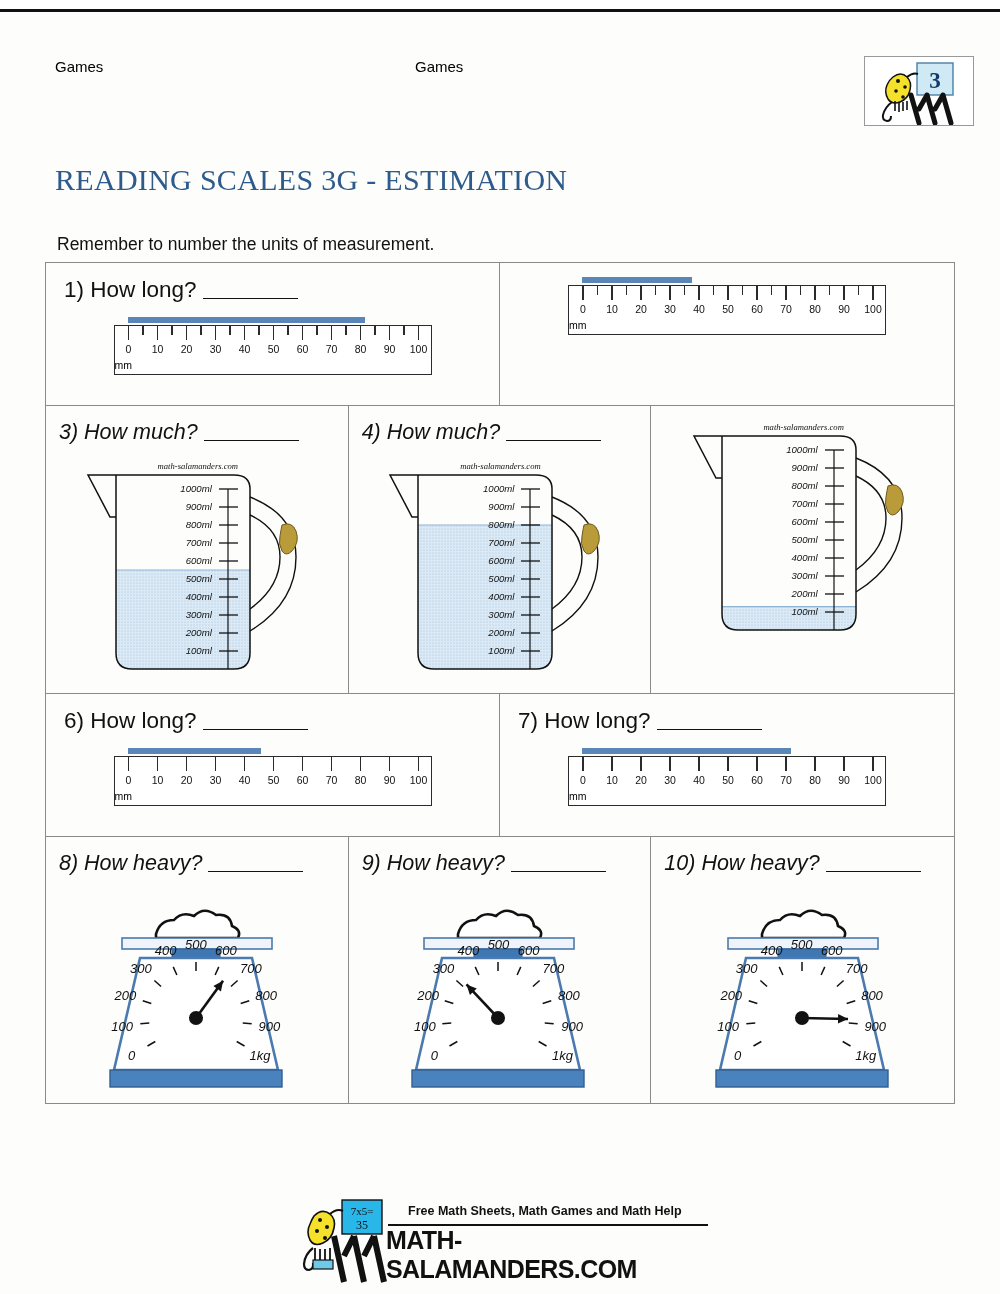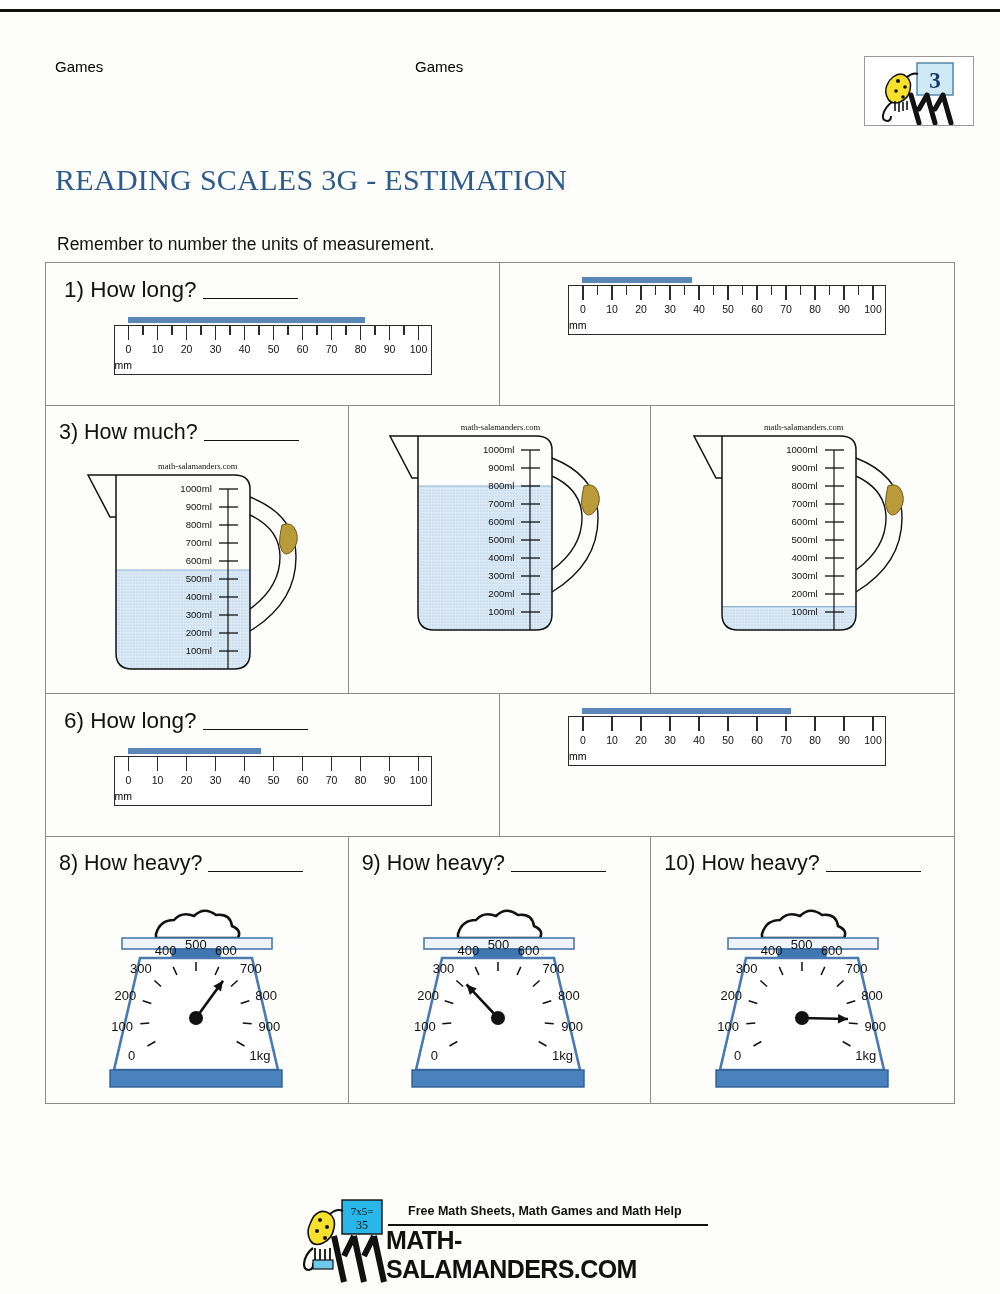--- a/index.html
+++ b/index.html
@@ -27,21 +27,21 @@
   }
   .intro { position:absolute; left:57px; top:172px; font-size:17.5px; line-height:1.62; color:#111; }
 
   
   .grid { position:absolute; left:45px; top:262px; width:910px; border:1px solid #8a8a8a; }
   .row { display:flex; border-bottom:1px solid #8a8a8a; }
   .row:last-child { border-bottom:none; }
   .cell { border-right:1px solid #8a8a8a; position:relative; }
   .cell:last-child { border-right:none; }
   .c2 { width:50%; }
-  .c3 { width:33.3333%; }
+  .c3 { width:33.3333%;font-style:italic; }
 
   .qtext { font-size:22.5px; color:#111; white-space:nowrap; padding-left:18px; padding-top:14px; }
   .c3 .qtext { font-size:21.5px; padding-left:13px; }
   .blank { display:inline-block; border-bottom:1.6px solid #111; vertical-align:-2px; }
 
   
   .ruler-wrap { position:relative; margin:14px auto 0; }
   .ruler-bar { position:absolute; height:6px; background:#5b87b8; top:0; }
   .ruler-box { position:absolute; top:8px; border:1.6px solid #2b2b2b; background:#fff; }
   .tick { position:absolute; width:1.6px; background:#2b2b2b; top:0; }
@@ -230,20 +230,21 @@
           <div class="jug-lbl" style="left: 78px; top: 84px;">700ml</div>
           <div class="jug-lbl" style="left: 78px; top: 102px;">600ml</div>
           <div class="jug-lbl" style="left: 78px; top: 120px;">500ml</div>
           <div class="jug-lbl" style="left: 78px; top: 138px;">400ml</div>
           <div class="jug-lbl" style="left: 78px; top: 156px;">300ml</div>
           <div class="jug-lbl" style="left: 78px; top: 174px;">200ml</div>
           <div class="jug-lbl" style="left: 78px; top: 192px;">100ml</div>
         </div>
       </div>
     <div class="cell c3" id="q3" style="padding-bottom: 8px;">
+        <div class="qtext"><span>4) </span><span>How much? </span><span class="blank" style="width: 95px;"></span></div>
         <div class="jug">
           <svg width="230" height="228" viewBox="0 0 230 228">
             <defs>
               <clipPath id="jclip4">
                 <path d="M34 22 L34 200 Q34 216 50 216 L152 216 Q168 216 168 200 L168 22 Z"></path>
               </clipPath>
               <pattern id="wpat4" width="3" height="3" patternUnits="userSpaceOnUse">
                 <rect width="3" height="3" fill="#dceaf6"></rect>
                 <circle cx="1" cy="1" r="0.6" fill="#9cc0de"></circle>
               </pattern>
@@ -349,20 +350,21 @@
             <div class="tlabel" style="left: 188px;">60</div>
             <div class="tlabel" style="left: 217px;">70</div>
             <div class="tlabel" style="left: 246px;">80</div>
             <div class="tlabel" style="left: 275px;">90</div>
             <div class="tlabel" style="left: 304px;">100</div>
             <div class="munit">mm</div>
           </div>
         </div>
       </div>
     <div class="cell c2" id="q6" style="padding-bottom: 26px;">
+        <div class="qtext"><span>7) </span><span>How long? </span><span class="blank" style="width: 105px;"></span></div>
         <div class="ruler-wrap" style="width: 318px; height: 62px;">
           <div class="ruler-bar" style="left: 14px; width: 208.8px; background: rgb(91, 135, 184);"></div>
           <div class="ruler-box" style="width: 318px; height: 50px; left: 0px;">
             <div class="tick maj" style="left: 13.2px;"></div>
             <div class="tick maj" style="left: 42.2px;"></div>
             <div class="tick maj" style="left: 71.2px;"></div>
             <div class="tick maj" style="left: 100.2px;"></div>
             <div class="tick maj" style="left: 129.2px;"></div>
             <div class="tick maj" style="left: 158.2px;"></div>
             <div class="tick maj" style="left: 187.2px;"></div>

